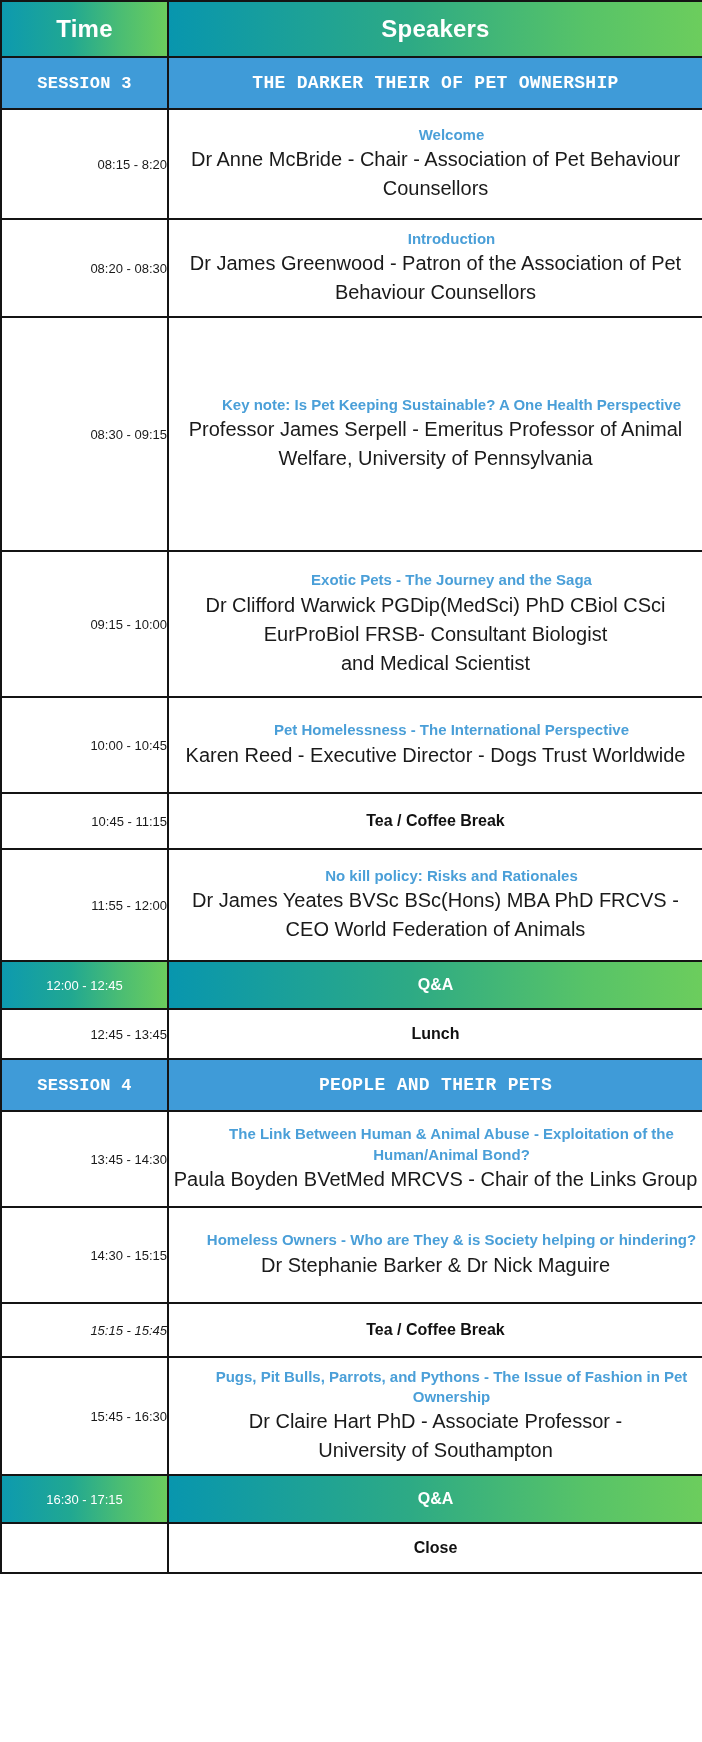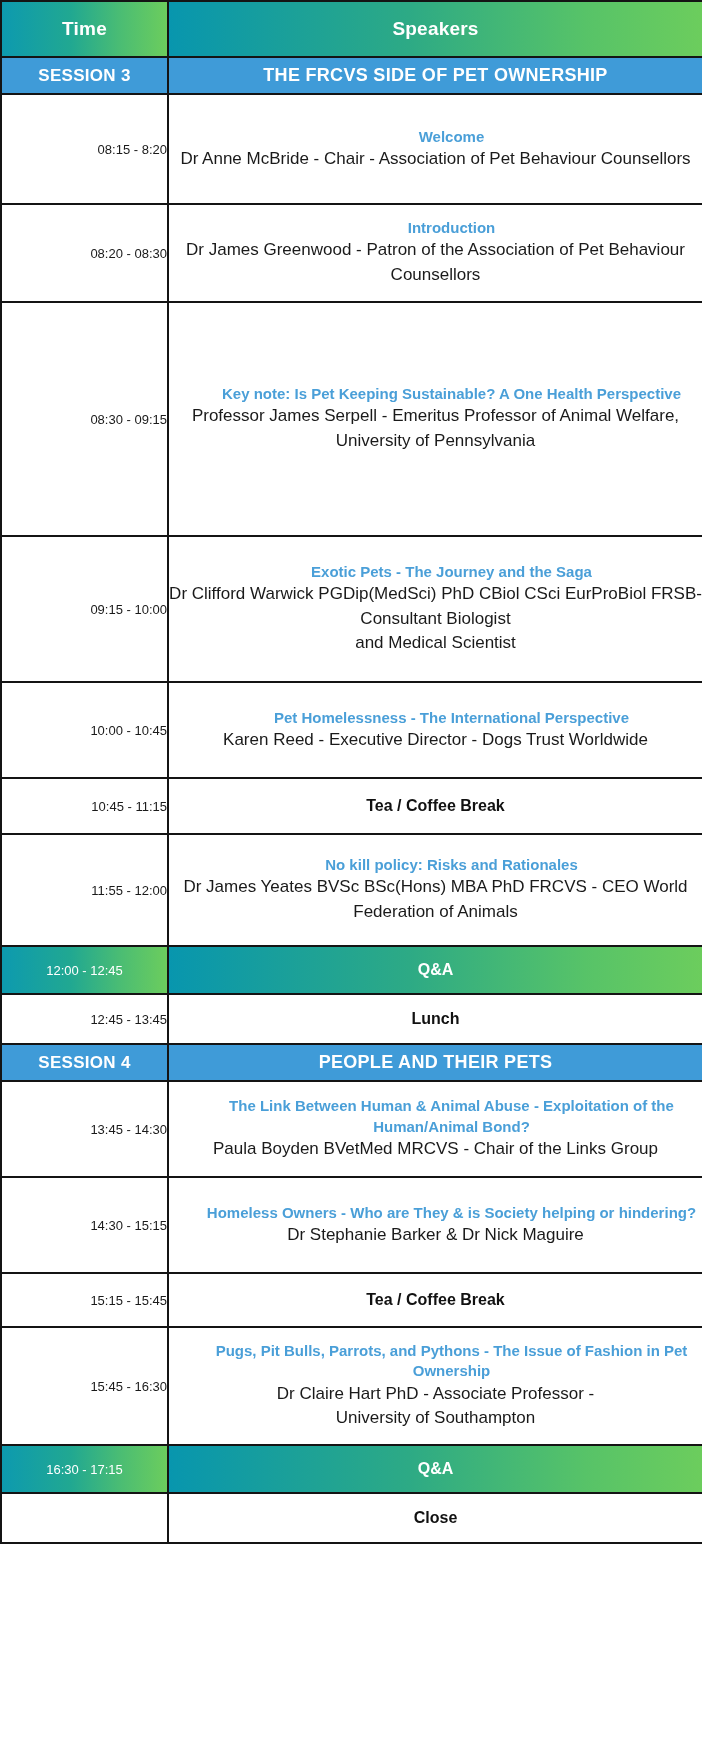--- a/index.html
+++ b/index.html
@@ -30,39 +30,40 @@
     vertical-align: middle;
     padding: 0;
   }
 
   
   .hdr-time, .hdr-speakers {
     height: 56px;
     text-align: center;
     color: #ffffff;
     font-weight: bold;
-    font-size: 19px;
+    font-size: 24px;
     letter-spacing: .2px;
   }
   .hdr-time {
     background: linear-gradient(90deg, #0d9aaf 0%, #21a891 42%, #4bbd73 72%, #6ccd5d 100%);
   }
   .hdr-speakers {
     background: linear-gradient(90deg, #0896ae 0%, #2daa85 45%, #57c368 78%, #6ccd5d 100%);
   }
 
   
   .session-cell {
     background: #3f9bd8;
     color: #ffffff;
     text-align: center;
     font-weight: bold;
-    height: 37px;
+    height: 52px;
     font-size: 17px;
     letter-spacing: .3px;
+    font-family: Liberation Mono, monospace;
   }
   .session-cell.title { font-size: 18px; }
 
   
   .qa-time {
     background: linear-gradient(90deg, #0d9aaf 0%, #21a891 42%, #4bbd73 72%, #6ccd5d 100%);
     color: #ffffff;
     text-align: center;
     font-size: 13px;
     height: 48px;
@@ -93,21 +94,21 @@
   .talk-title {
     color: #4a9fd8;
     font-weight: bold;
     font-size: 15px;
     line-height: 1.35;
     display: block;
     margin-left: 32px;
   }
   .talk-detail {
     color: #1a1a1a;
-    font-size: 17px;
+    font-size: 20px;
     line-height: 1.45;
     display: block;
   }
   .break-label {
     color: #111111;
     font-weight: bold;
     font-size: 16px;
     display: block;
   }
 </style>
@@ -121,21 +122,21 @@
   </colgroup>
   <thead>
     <tr>
       <td class="hdr-time">Time</td>
       <td class="hdr-speakers">Speakers</td>
     </tr>
   </thead>
   <tbody id="schedule-body">
       <tr>
         <td class="session-cell">SESSION 3</td>
-        <td class="session-cell title">THE FRCVS SIDE OF PET OWNERSHIP</td>
+        <td class="session-cell title">THE DARKER THEIR OF PET OWNERSHIP</td>
       </tr>
       <tr>
         <td class="time-cell" style="height: 110px;">08:15 - 8:20</td>
         <td class="speaker-cell" style="height: 110px;">
           <span class="talk-title">Welcome</span>
           <span class="talk-detail">Dr Anne McBride - Chair - Association of Pet Behaviour Counsellors</span>
         </td>
       </tr>
       <tr>
         <td class="time-cell" style="height: 98px;">08:20 - 08:30</td>
@@ -200,21 +201,21 @@
         </td>
       </tr>
       <tr>
         <td class="time-cell" style="height: 96px; border-radius: 26px;">14:30 - 15:15</td>
         <td class="speaker-cell" style="height: 96px;">
           <span class="talk-title">Homeless Owners - Who are They &amp; is Society helping or hindering?</span>
           <span class="talk-detail">Dr Stephanie Barker &amp; Dr Nick Maguire</span>
         </td>
       </tr>
       <tr>
-        <td class="time-cell" style="height: 54px;">15:15 - 15:45</td>
+        <td class="time-cell" style="height: 54px; font-style: italic;">15:15 - 15:45</td>
         <td class="speaker-cell" style="height: 54px;">
           <span class="break-label">Tea / Coffee Break</span>
         </td>
       </tr>
       <tr>
         <td class="time-cell" style="height: 118px;">15:45 - 16:30</td>
         <td class="speaker-cell" style="height: 118px;">
           <span class="talk-title">Pugs, Pit Bulls, Parrots, and Pythons - The Issue of Fashion in Pet Ownership</span>
           <span class="talk-detail">Dr Claire Hart PhD - Associate Professor -<br>University of Southampton</span>
         </td>

